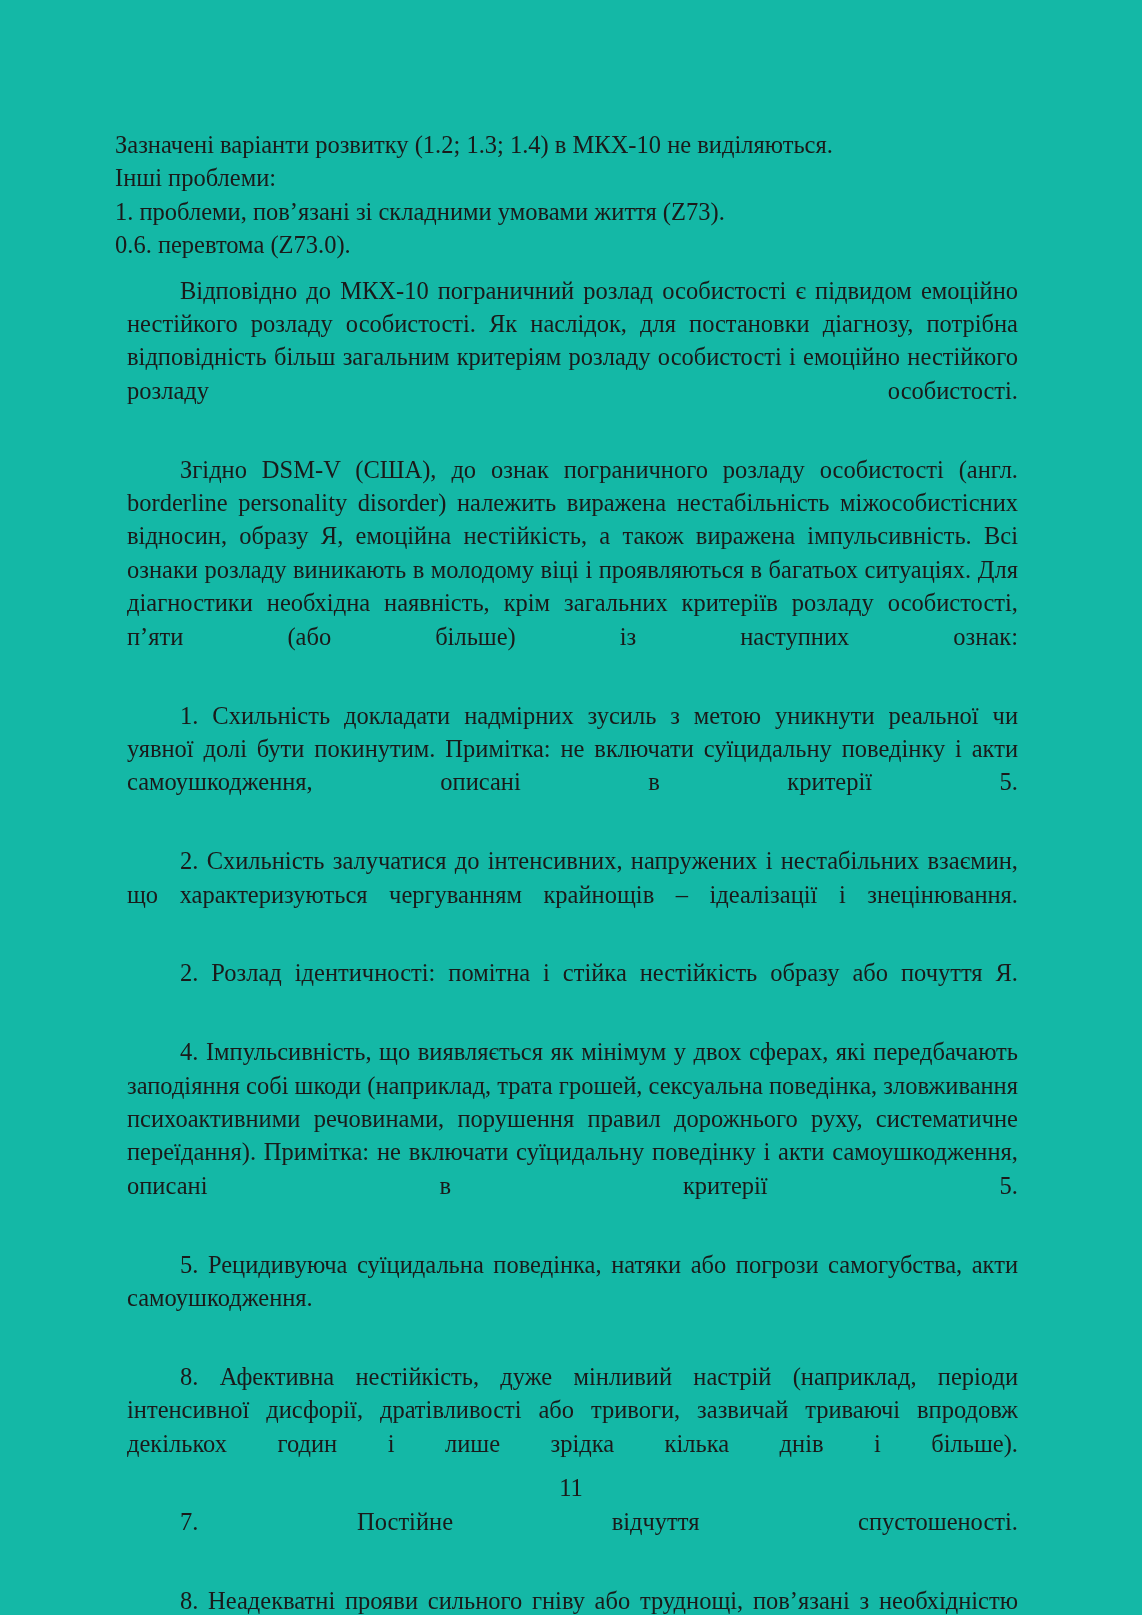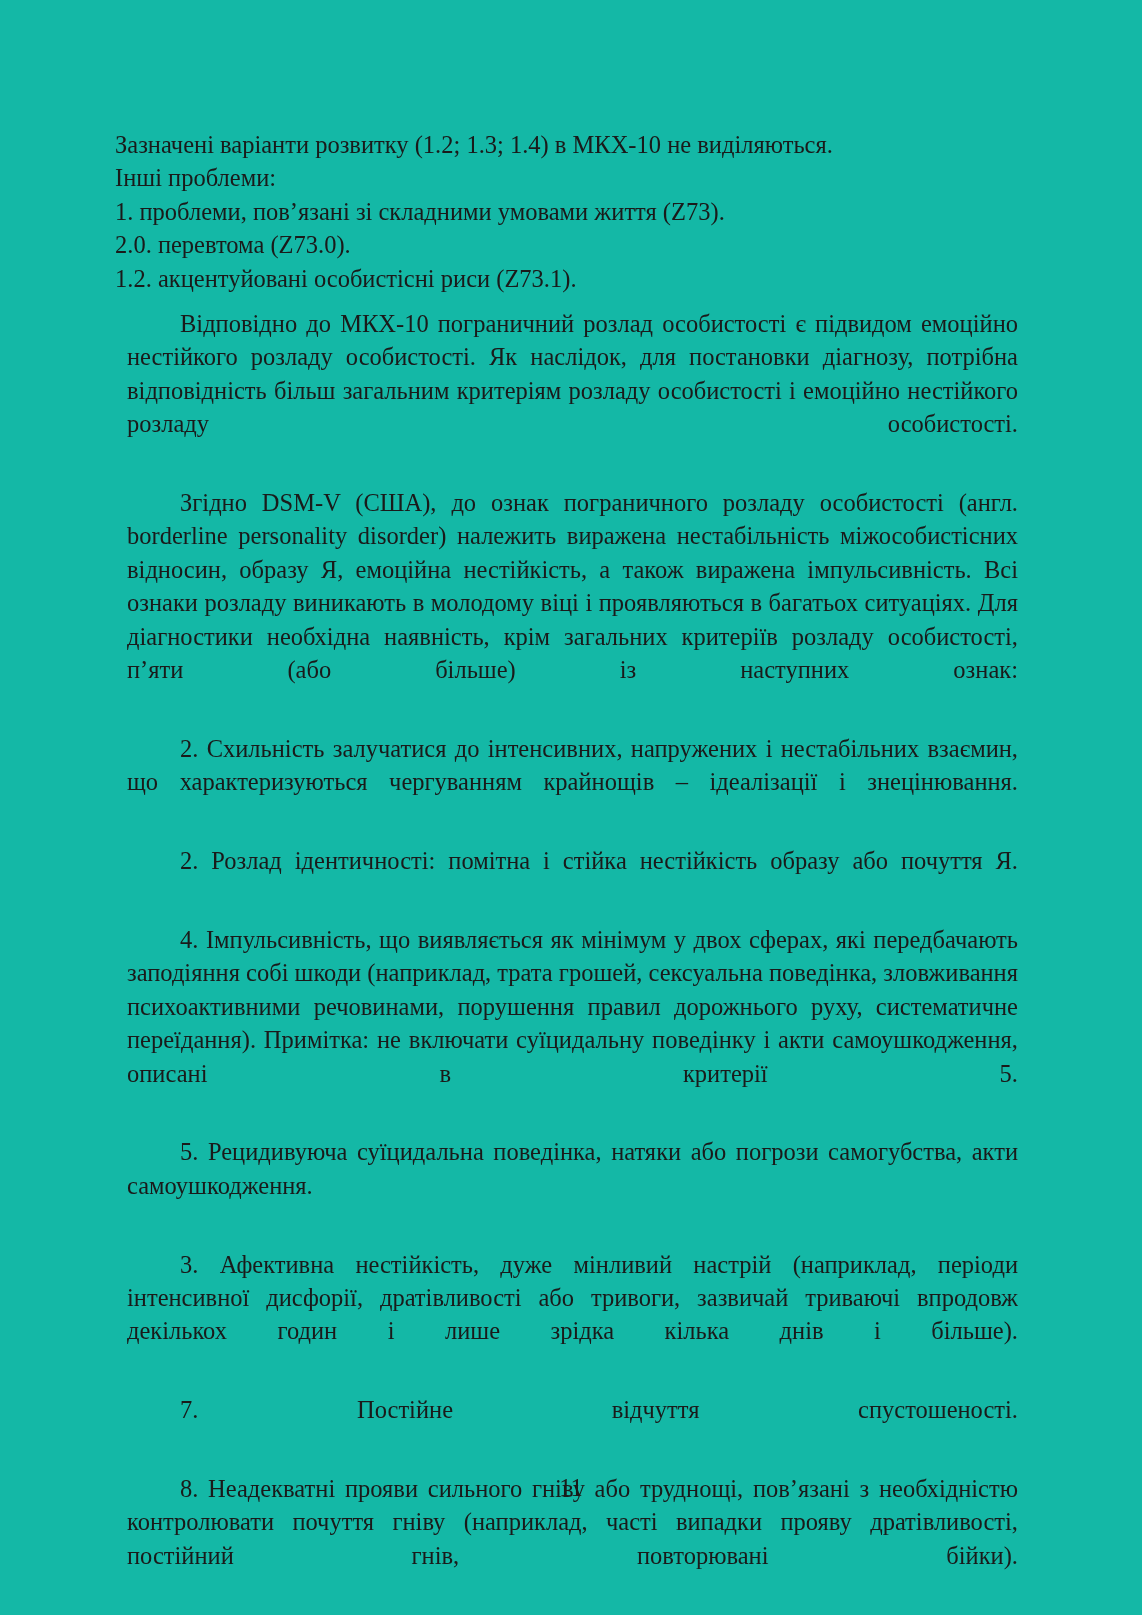--- a/index.html
+++ b/index.html
@@ -76,39 +76,39 @@
 <div class="page">
 
   <div class="text-block">
 
     <p class="line">Зазначені варіанти розвитку (1.2; 1.3; 1.4) в МКХ-10 не виділяються.</p>
 
     <p class="line">Інші проблеми:</p>
 
     <p class="line">1. проблеми, пов’язані зі складними умовами життя (Z73).</p>
 
-    <p class="line">2.0. перевтома (Z73.0).</p>
+    <p class="line">0.6. перевтома (Z73.0).</p>
 
-    <p class="line">1.2. акцентуйовані особистісні риси (Z73.1).</p>
 
 
     <p class="para">Відповідно до МКХ-10 пограничний розлад особистості є підвидом емоційно нестійкого розладу особистості. Як наслідок, для постановки діагнозу, потрібна відповідність більш загальним критеріям розладу особистості і емоційно нестійкого розладу особистості.</p>
 
     <p class="para">Згідно DSM-V (США), до ознак пограничного розладу особистості (англ. borderline personality disorder) належить виражена нестабільність міжособистісних відносин, образу Я, емоційна нестійкість, а також виражена імпульсивність. Всі ознаки розладу виникають в молодому віці і проявляються в багатьох ситуаціях. Для діагностики необхідна наявність, крім загальних критеріїв розладу особистості, п’яти (або більше) із наступних ознак:</p>
 
+    <p class="para">1. Схильність докладати надмірних зусиль з метою уникнути реальної чи уявної долі бути покинутим. Примітка: не включати суїцидальну поведінку і акти самоушкодження, описані в критерії 5.</p>
 
     <p class="para">2. Схильність залучатися до інтенсивних, напружених і нестабільних взаємин, що характеризуються чергуванням крайнощів – ідеалізації і знецінювання.</p>
 
     <p class="para">2. Розлад ідентичності: помітна і стійка нестійкість образу або почуття Я.</p>
 
     <p class="para">4. Імпульсивність, що виявляється як мінімум у двох сферах, які передбачають заподіяння собі шкоди (наприклад, трата грошей, сексуальна поведінка, зловживання психоактивними речовинами, порушення правил дорожнього руху, систематичне переїдання). Примітка: не включати суїцидальну поведінку і акти самоушкодження, описані в критерії 5.</p>
 
     <p class="para">5. Рецидивуюча суїцидальна поведінка, натяки або погрози самогубства, акти самоушкодження.</p>
 
-    <p class="para">3. Афективна нестійкість, дуже мінливий настрій (наприклад, періоди інтенсивної дисфорії, дратівливості або тривоги, зазвичай триваючі впродовж декількох годин і лише зрідка кілька днів і більше).</p>
+    <p class="para">8. Афективна нестійкість, дуже мінливий настрій (наприклад, періоди інтенсивної дисфорії, дратівливості або тривоги, зазвичай триваючі впродовж декількох годин і лише зрідка кілька днів і більше).</p>
 
     <p class="para">7. Постійне відчуття спустошеності.</p>
 
     <p class="para">8. Неадекватні прояви сильного гніву або труднощі, пов’язані з необхідністю контролювати почуття гніву (наприклад, часті випадки прояву дратівливості, постійний гнів, повторювані бійки).</p>
 
   </div>
 
   <div class="page-number">11</div>
 
 </div>

